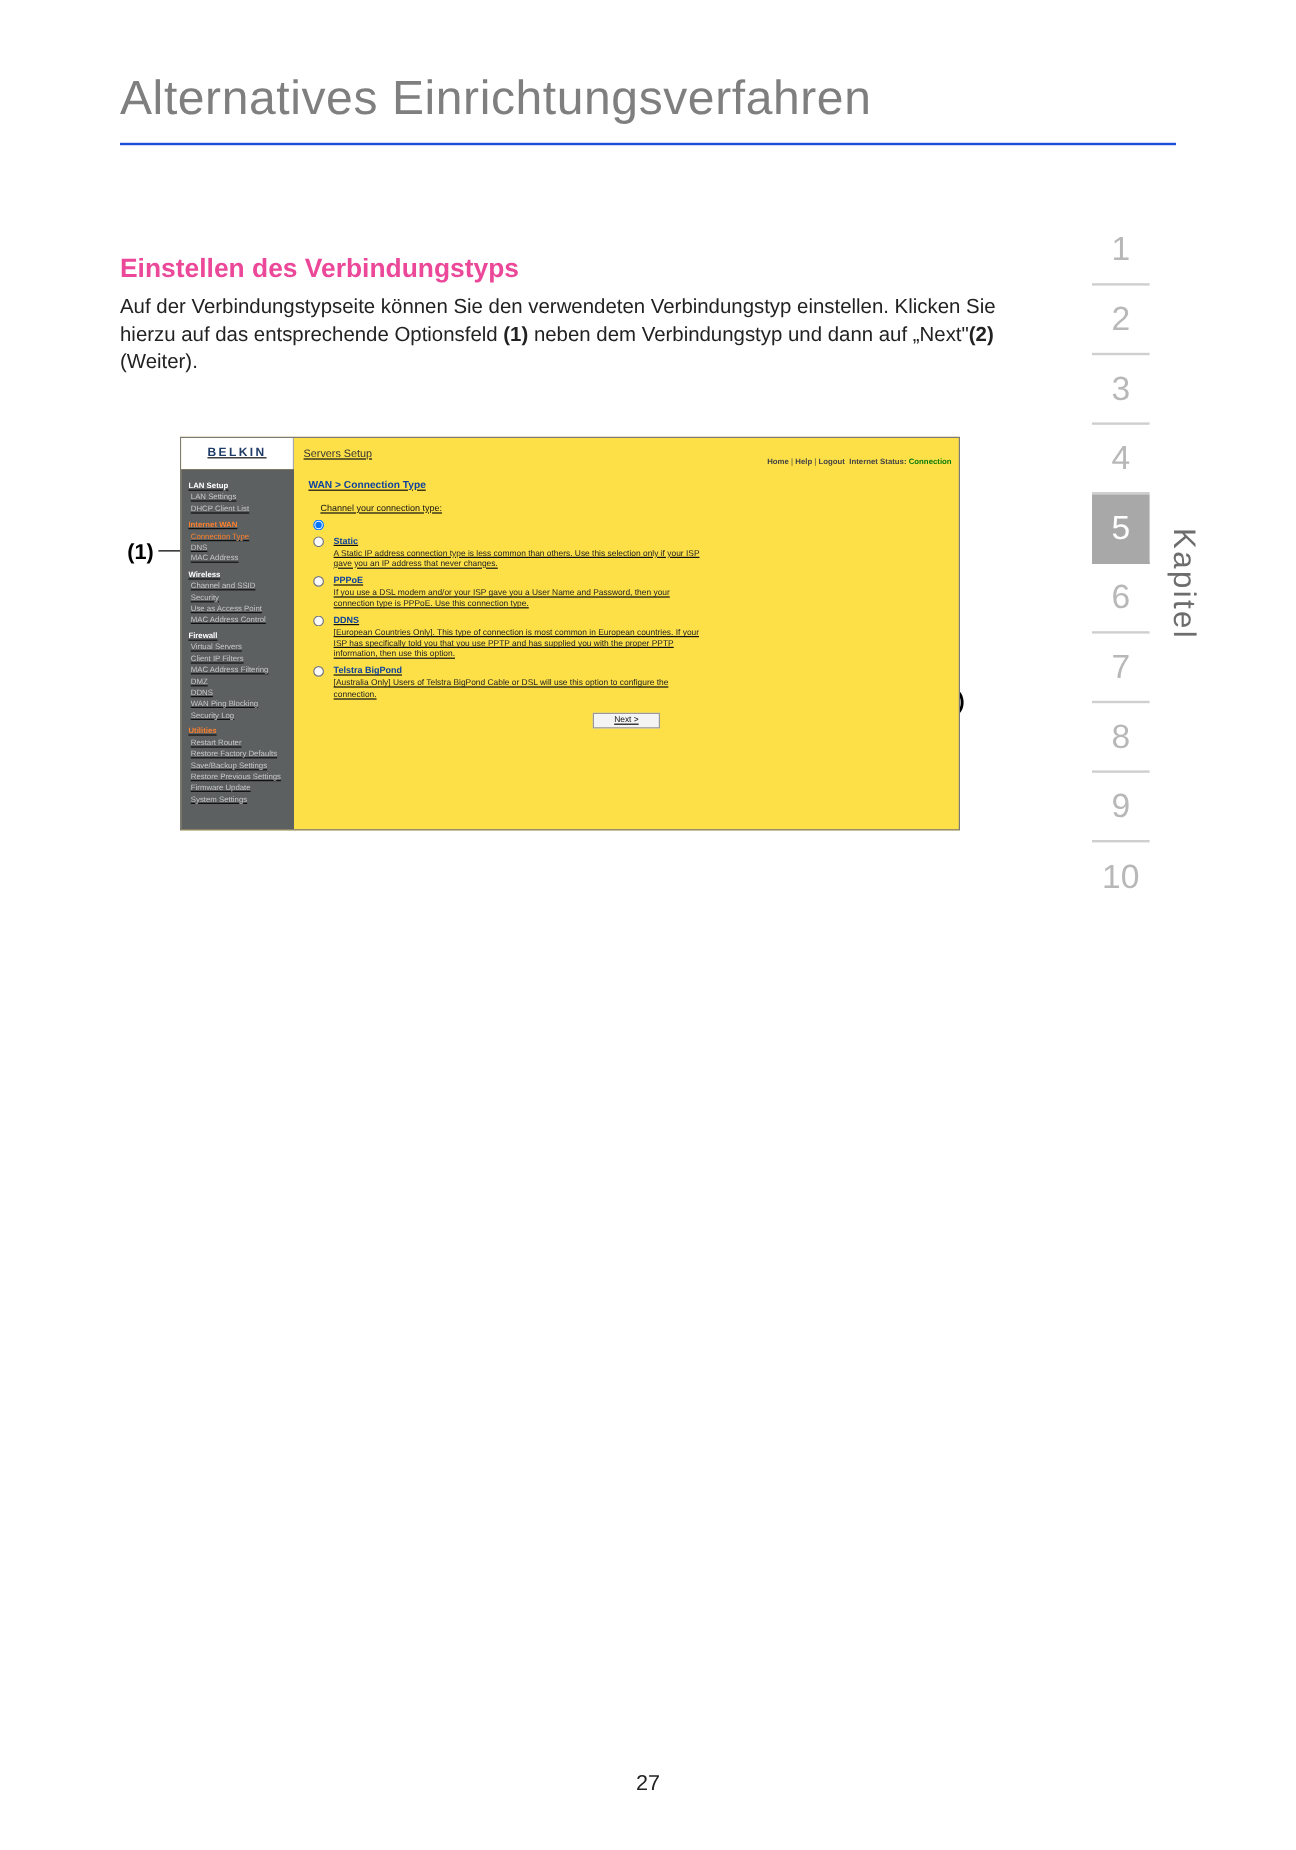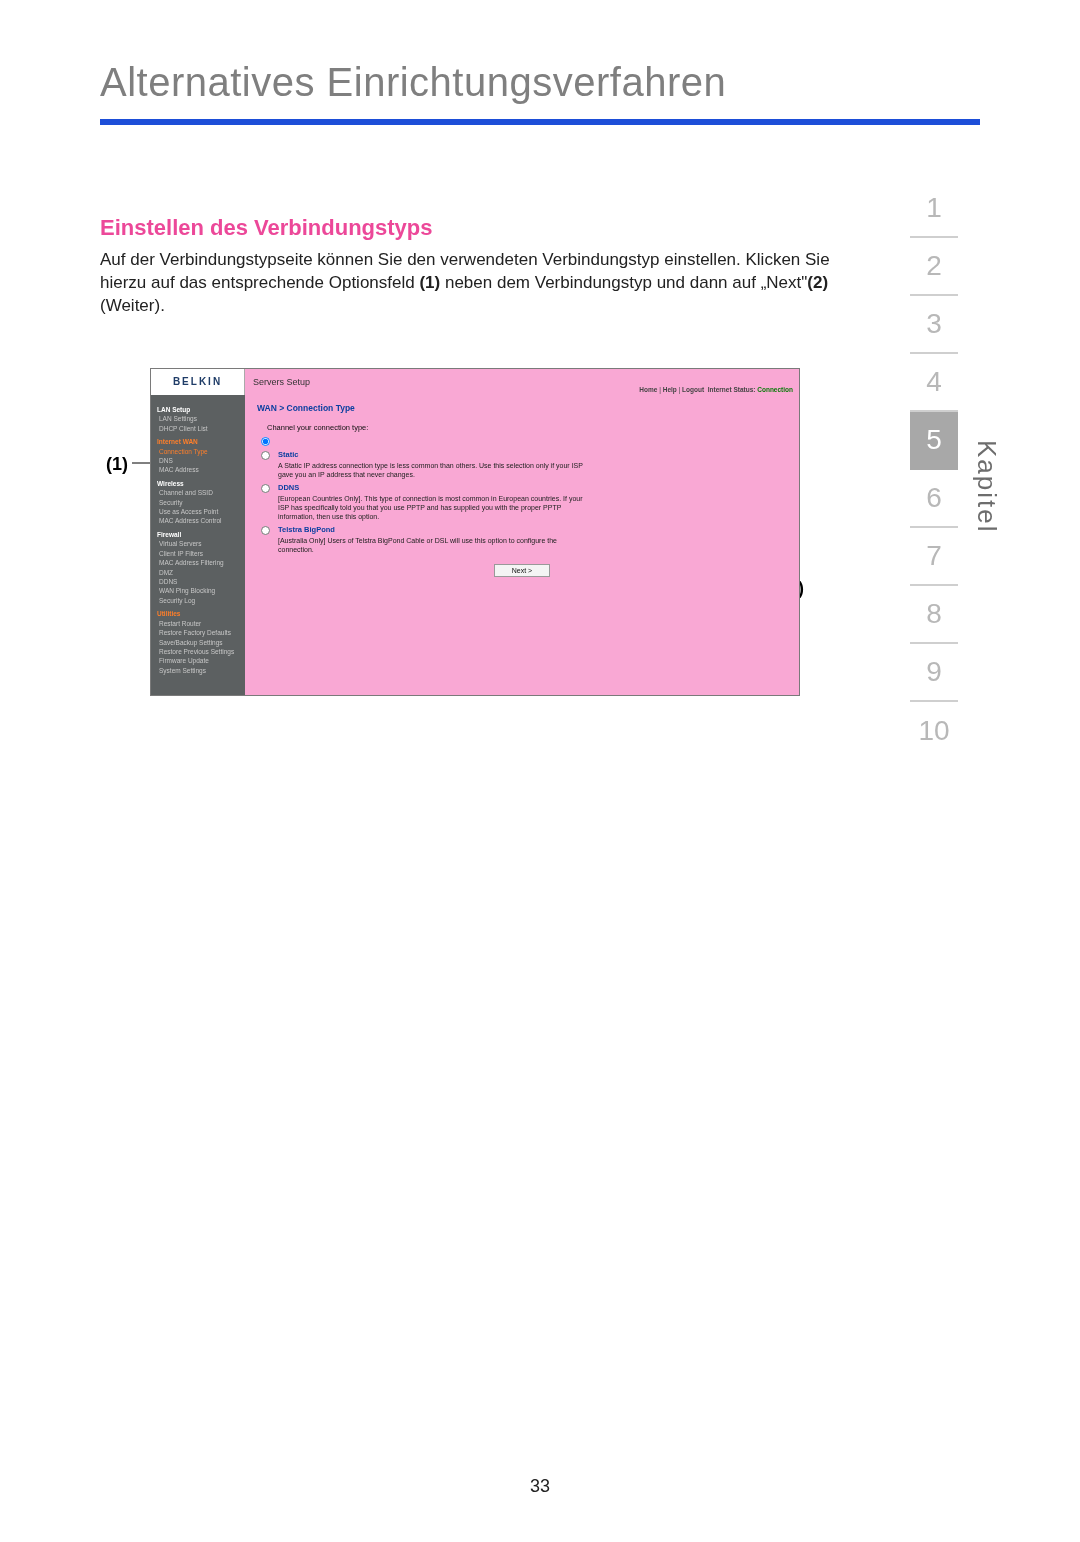--- a/index.html
+++ b/index.html
@@ -1,33 +1,33 @@
 <!DOCTYPE html>
 <html><head>
 <meta charset="utf-8">
 <style>
   * { box-sizing: border-box; margin: 0; padding: 0; }
   html, body { width: 1080px; height: 1542px; background: #fff; font-family: Arial, Helvetica, sans-serif; color: #222; }
   .page { position: relative; width: 1080px; height: 1542px; padding: 60px 100px 50px 100px; }
-  .page-title { font-size: 40px; font-weight: 300; color: #7f7f7f; letter-spacing: .5px; margin-bottom: 12px; border-bottom: 6px solid #1d4ed8; padding-bottom: 14px; }
+  .page-title { font-size: 40px; font-weight: 300; color: #7f7f7f; letter-spacing: .5px; margin-bottom: 12px; border-bottom: 2px solid #1d4ed8; padding-bottom: 14px; }
   .body { margin-top: 90px; }
   .h2 { font-size: 22px; font-weight: bold; color: #ec4899; margin-bottom: 8px; }
   .para { font-size: 17px; line-height: 1.35; max-width: 760px; }
   .inline-bold { font-weight: bold; }
   .callout { font-weight: bold; }
   .page-num { position: absolute; bottom: 45px; left: 0; width: 100%; text-align: center; font-size: 18px; color: #222; }
 
   .side-tabs { position: absolute; right: 110px; top: 180px; width: 60px; }
   .side-label { position: absolute; right: 78px; top: 440px; writing-mode: vertical-rl; text-orientation: mixed; font-size: 26px; color: #6d6d6d; letter-spacing: 2px; font-weight: 300; }
   .tab { width: 48px; height: 58px; display: flex; align-items: center; justify-content: center; font-size: 28px; color: #b8b8b8; border-bottom: 2px solid #cfcfcf; font-weight: 300; }
   .tab.last { border-bottom: none; }
   .tab.active { background: #a8a8a8; color: #fff; border-bottom: 2px solid #a8a8a8; }
 
   .shot-wrap { position: relative; margin: 50px 0 0 50px; width: 780px; }
-  .shot { width: 650px; border: 1px solid #7a7a7a; background: #f9a8d4; font-size: 8px; color: #111; position: relative; }
+  .shot { width: 650px; border: 1px solid #7a7a7a; background: #fde047; font-size: 8px; color: #111; position: relative; text-decoration: underline; }
   .shot-header { display: flex; align-items: stretch; height: 26px; }
   .brand { width: 94px; background: #fff; border-right: 1px solid #aaa; display: flex; align-items: center; justify-content: center; font-size: 10px; letter-spacing: 2px; font-weight: bold; color: #1f3c67; }
   .title-bar { flex: 1; display: flex; align-items: center; padding: 0 8px; color: #333; font-size: 9px; position: relative; }
   .top-links { position: absolute; right: 6px; bottom: 2px; font-size: 6.5px; color: #444; white-space: nowrap; }
   .top-links b { font-weight: bold; }
   .top-links .conn { color: #0a7a0a; font-weight: bold; }
   .shot-body { display: flex; min-height: 300px; }
   .sidebar { width: 94px; background: #5c6061; color: #d7d7d7; padding: 6px 6px 20px 6px; font-size: 6.5px; line-height: 1.45; }
   .sidebar .grp { color: #fff; font-weight: bold; margin-top: 4px; }
   .sidebar .item { color: #c7c7c7; padding-left: 2px; }
@@ -133,33 +133,40 @@
                 <div class="opt">
                   <input type="radio" name="ct" class="radio" style="">
                   <div>
                     <div class="opt-label">Static</div>
                     <div class="opt-desc">A Static IP address connection type is less common than others. Use this selection only if your ISP gave you an IP address that never changes.</div>
                   </div>
                 </div>
                 <div class="opt">
                   <input type="radio" name="ct" class="radio" style="">
                   <div>
+                    <div class="opt-label">PPPoE</div>
+                    <div class="opt-desc">If you use a DSL modem and/or your ISP gave you a User Name and Password, then your connection type is PPPoE. Use this connection type.</div>
+                  </div>
+                </div>
+                <div class="opt">
+                  <input type="radio" name="ct" class="radio" style="">
+                  <div>
                     <div class="opt-label">DDNS</div>
                     <div class="opt-desc">[European Countries Only]. This type of connection is most common in European countries. If your ISP has specifically told you that you use PPTP and has supplied you with the proper PPTP information, then use this option.</div>
                   </div>
                 </div>
                 <div class="opt">
                   <input type="radio" name="ct" class="radio" style="">
                   <div>
                     <div class="opt-label">Telstra BigPond</div>
                     <div class="opt-desc">[Australia Only] Users of Telstra BigPond Cable or DSL will use this option to configure the connection.</div>
                   </div>
                 </div>
               </div>
             <div class="next-btn">Next &gt;</div>
           </div>
         </div>
       </div>
     </div>
   </div>
 
-  <div class="page-num">33</div>
+  <div class="page-num">27</div>
 </div>
 
 </body></html>

